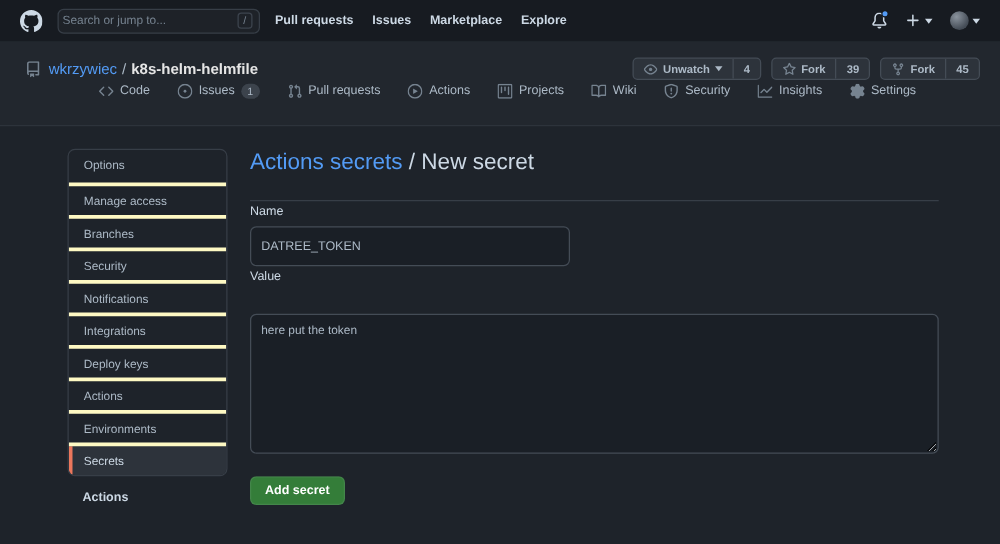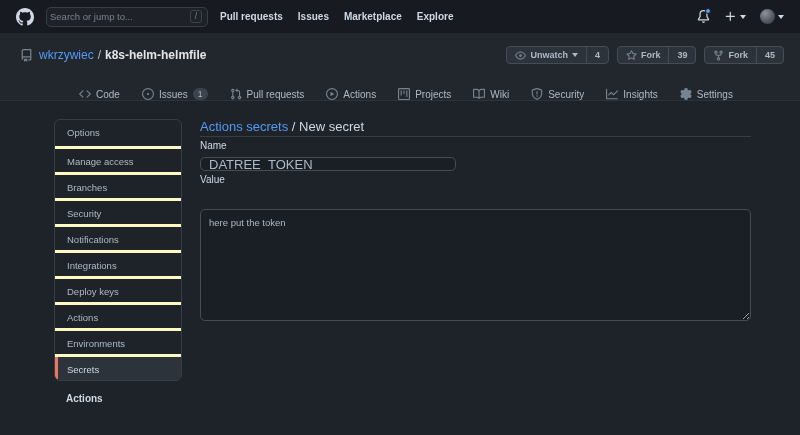--- a/index.html
+++ b/index.html
@@ -65,21 +65,21 @@
     background:#2d333b; color:#adbac7; cursor:pointer;
   }
   .btn-main { display:flex; align-items:center; gap:4px; padding:0 8px; font-weight:700;text-align:right; }
   .btn-main svg { color:#768390; }
   .btn-count {
     display:flex; align-items:center; padding:0 8px;
     border-left:1px solid #444c56; font-weight:700;
   }
   .tabs-row { display:flex; align-items:stretch; height:33px; padding-left:70px; gap:4px; }
   .tab {
-    display:flex; align-items:flex-end; gap:5px; padding:0 9px;
+    display:flex; align-items:flex-start; gap:5px; padding:0 9px;
     font-size:10px; color:#adbac7; cursor:pointer; white-space:nowrap;
   }
   .tab svg { color:#768390; }
   .tab-badge {
     background:rgba(99,110,123,0.4); border-radius:9px; padding:1px 5px;
     font-size:8.5px; color:#adbac7;
   }
 
   
   .body-wrap { display:flex; padding:18px 49px 0 54px; }
@@ -93,29 +93,29 @@
   .sidebar-item.selected {
     background:#2d333b; color:#cdd9e5;
     box-shadow:inset 3px 0 0 #ec775c;
   }
   .sidebar-section {
     margin:12px 0 0 12px; font-size:10px; font-weight:700; color:#cdd9e5;
   }
 
   .main { flex:1; margin-left:18px; min-width:0; }
   .page-title {
-    font-size:13px; font-weight:400; color:#cdd9e5;
-    padding-bottom:2px; border-bottom:1px solid #373e47;
+    font-size:18px; font-weight:400; color:#cdd9e5;
+    padding-bottom:20px; border-bottom:1px solid #373e47;
   }
   .page-title .crumb-link { color:#539bf5; cursor:pointer; }
   .field-label { margin-top:3px; font-size:10px; font-weight:400; color:#cdd9e5; }
   .text-input {
-    margin-top:6px; width:256px; height:14px; background:#1a1f26;
+    margin-top:6px; width:256px; height:32px; background:#1a1f26;
     border:1px solid #444c56; border-radius:5px; padding:0 8px;
-    font-family:"Liberation Sans",sans-serif; font-size:13px; color:#adbac7;
+    font-family:"Liberation Sans",sans-serif; font-size:10px; color:#adbac7;
     outline:none; display:block;
   }
   .text-area {
     margin-top:24px; width:100%; height:112px; background:#1a1f26;
     border:1px solid #444c56; border-radius:5px; padding:7px 8px;
     font-family:"Liberation Sans",sans-serif; font-size:9.5px; color:#adbac7;
     outline:none; resize:vertical; display:block;
   }
   .btn-primary {
     margin-top:18px; display:inline-block; background:#347d39; color:#ffffff;
@@ -295,14 +295,15 @@
       <span>/</span>
       <span>New secret</span>
     </div>
 
     <div class="field-label">Name</div>
     <input class="text-input" value="DATREE_TOKEN" style="">
 
     <div class="field-label">Value</div>
     <textarea class="text-area" style="">here put the token</textarea>
 
+    <span class="btn-primary">Add secret</span>
   </div>
 </div>
 
 </body></html>

